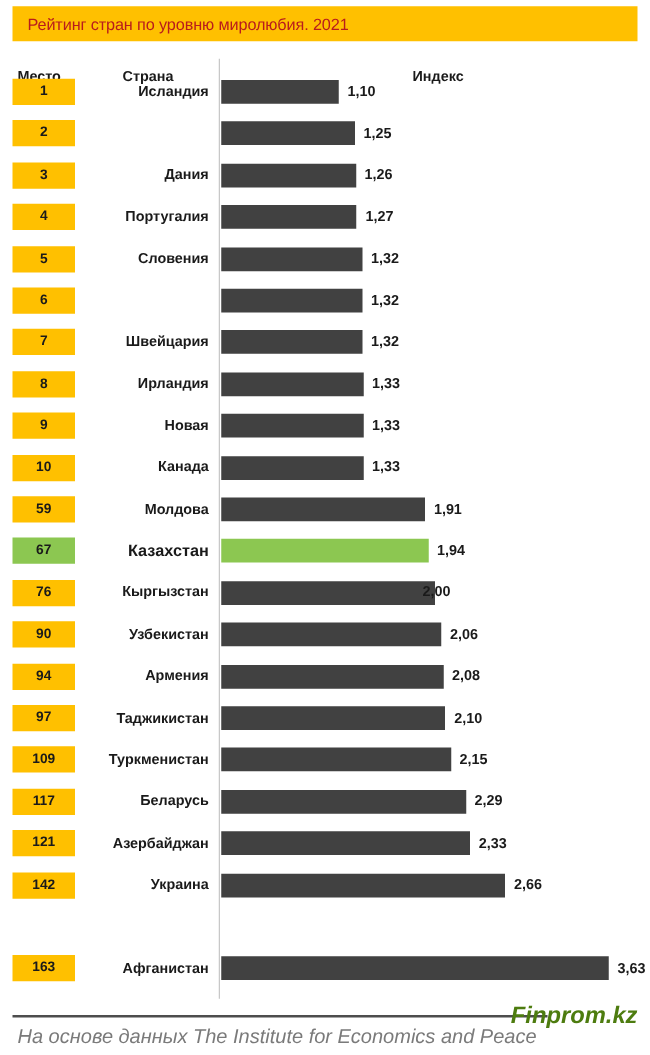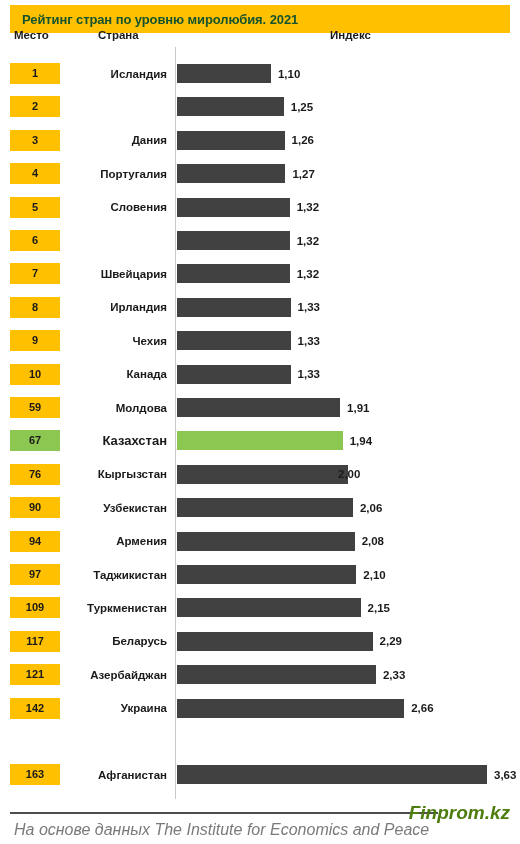--- a/index.html
+++ b/index.html
@@ -27,32 +27,32 @@
     left: 10px;
     top: 5px;
     width: 500px;
     height: 28px;
     background: #FFC000;
     display: flex;
     align-items: center;
   }
   .title-text {
     font-size: 13px;
-    font-weight: bold;
-    color: #14532d;
+    font-weight: normal;
+    color: #b91c1c;
     padding-left: 12px;
     letter-spacing: -0.1px;
     white-space: nowrap;
   }
 
   
   .col-headers {
     position: absolute;
     left: 0;
-    top: 29px;
+    top: 56px;
     width: 520px;
     height: 18px;
   }
   .col-head {
     position: absolute;
     font-size: 11.5px;
     font-weight: bold;
     color: #1a1a1a;
     white-space: nowrap;
     top: 0;
@@ -251,21 +251,21 @@
           <span class="rank-text">8</span>
         </div>
         <div class="country-name">Ирландия</div>
         <div class="bar" style="width: 113.582px;"></div>
         <div class="bar-value" style="left: 297.582px;">1,33</div>
       </div>
       <div class="row" style="top: 329.2px;">
         <div class="rank-badge">
           <span class="rank-text">9</span>
         </div>
-        <div class="country-name">Чехия</div>
+        <div class="country-name">Новая</div>
         <div class="bar" style="width: 113.582px;"></div>
         <div class="bar-value" style="left: 297.582px;">1,33</div>
       </div>
       <div class="row" style="top: 362.6px;">
         <div class="rank-badge">
           <span class="rank-text">10</span>
         </div>
         <div class="country-name">Канада</div>
         <div class="bar" style="width: 113.582px;"></div>
         <div class="bar-value" style="left: 297.582px;">1,33</div>

